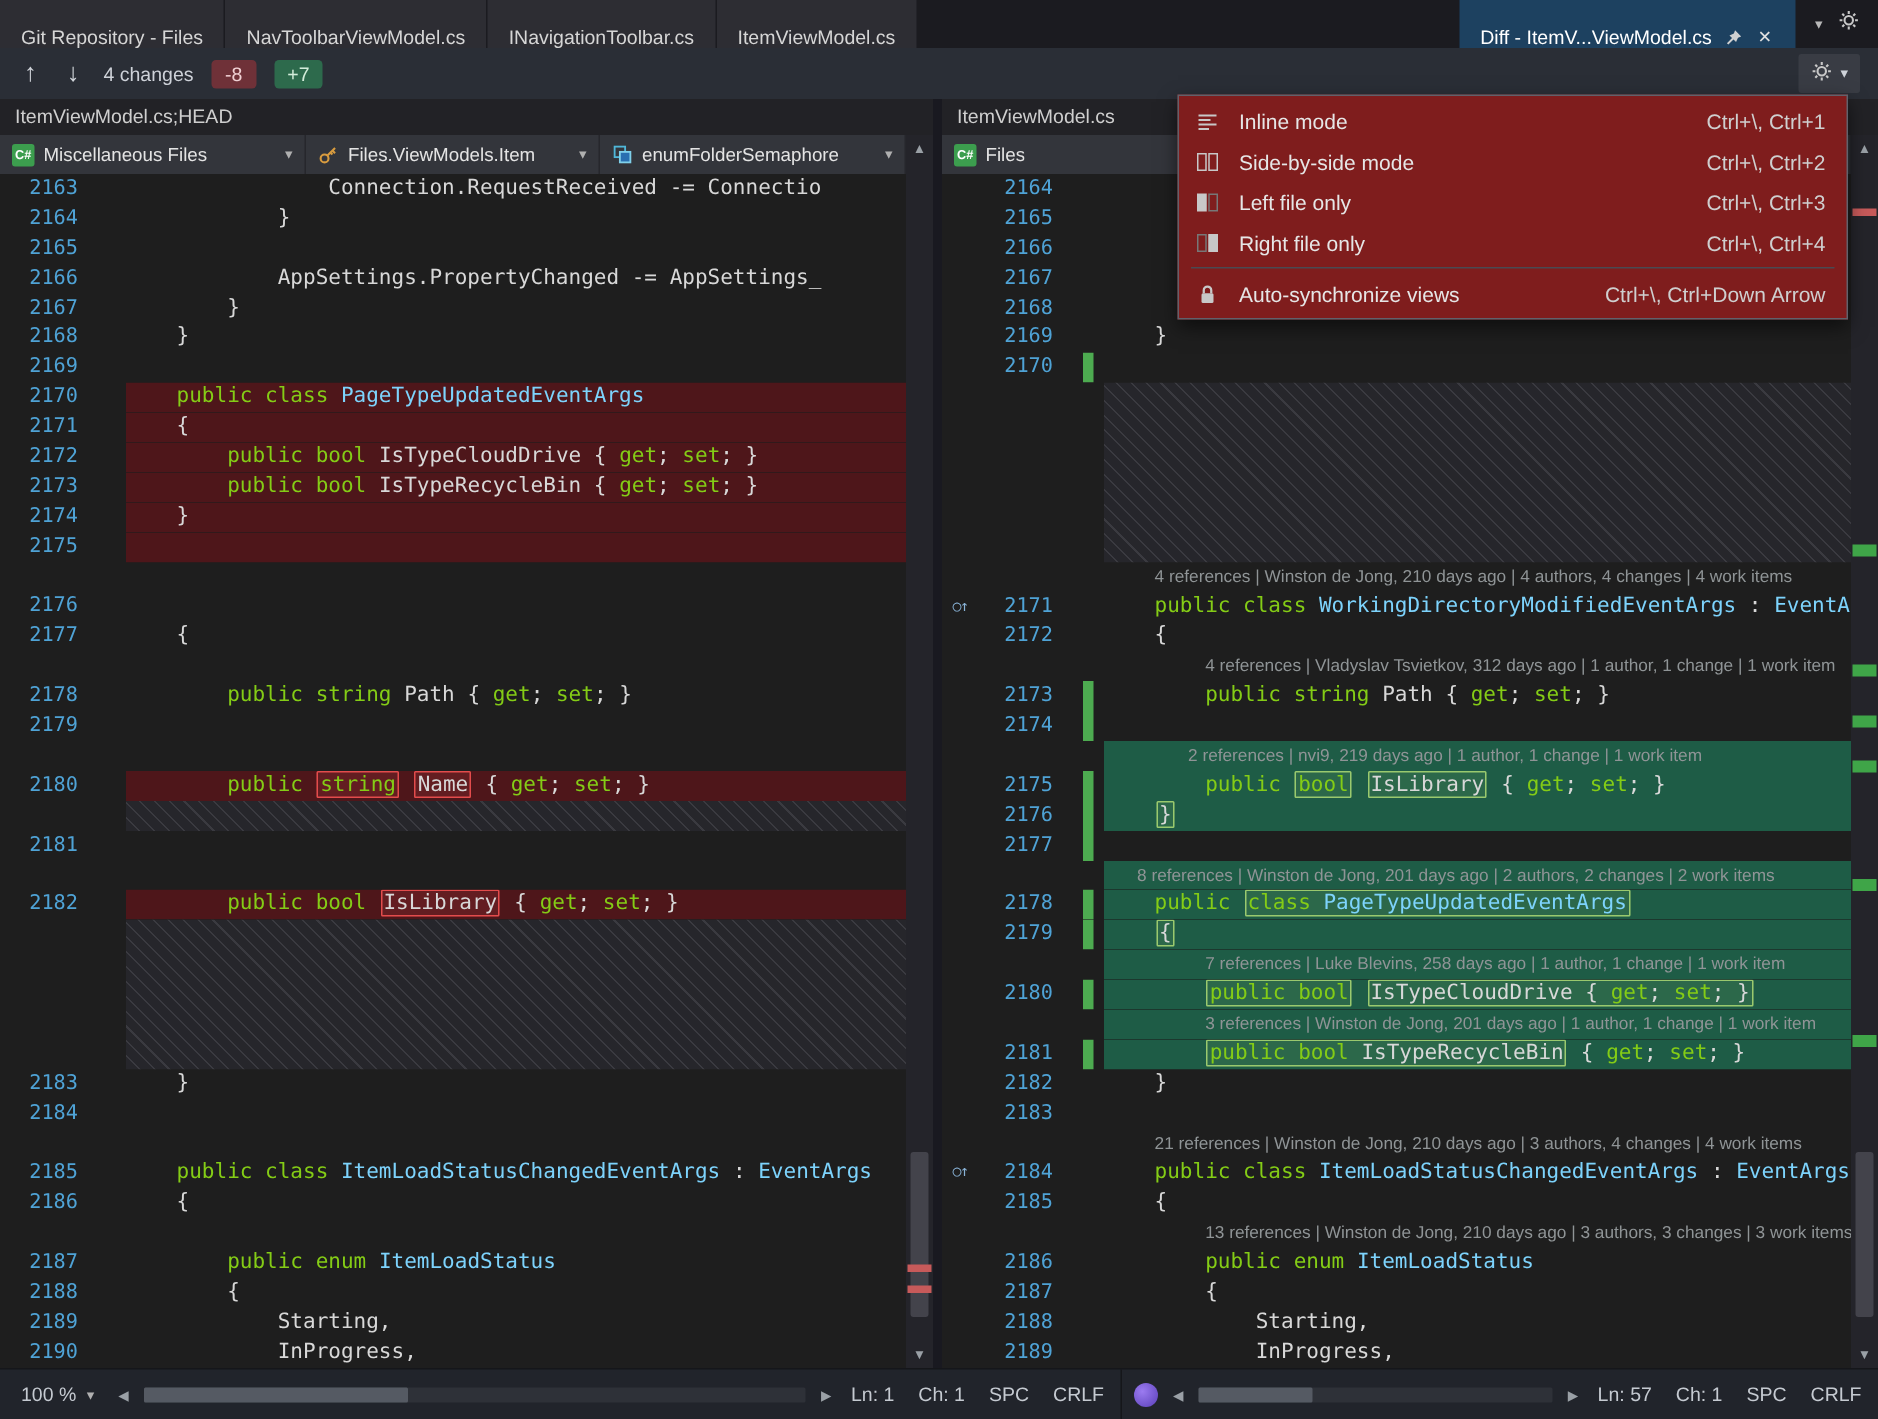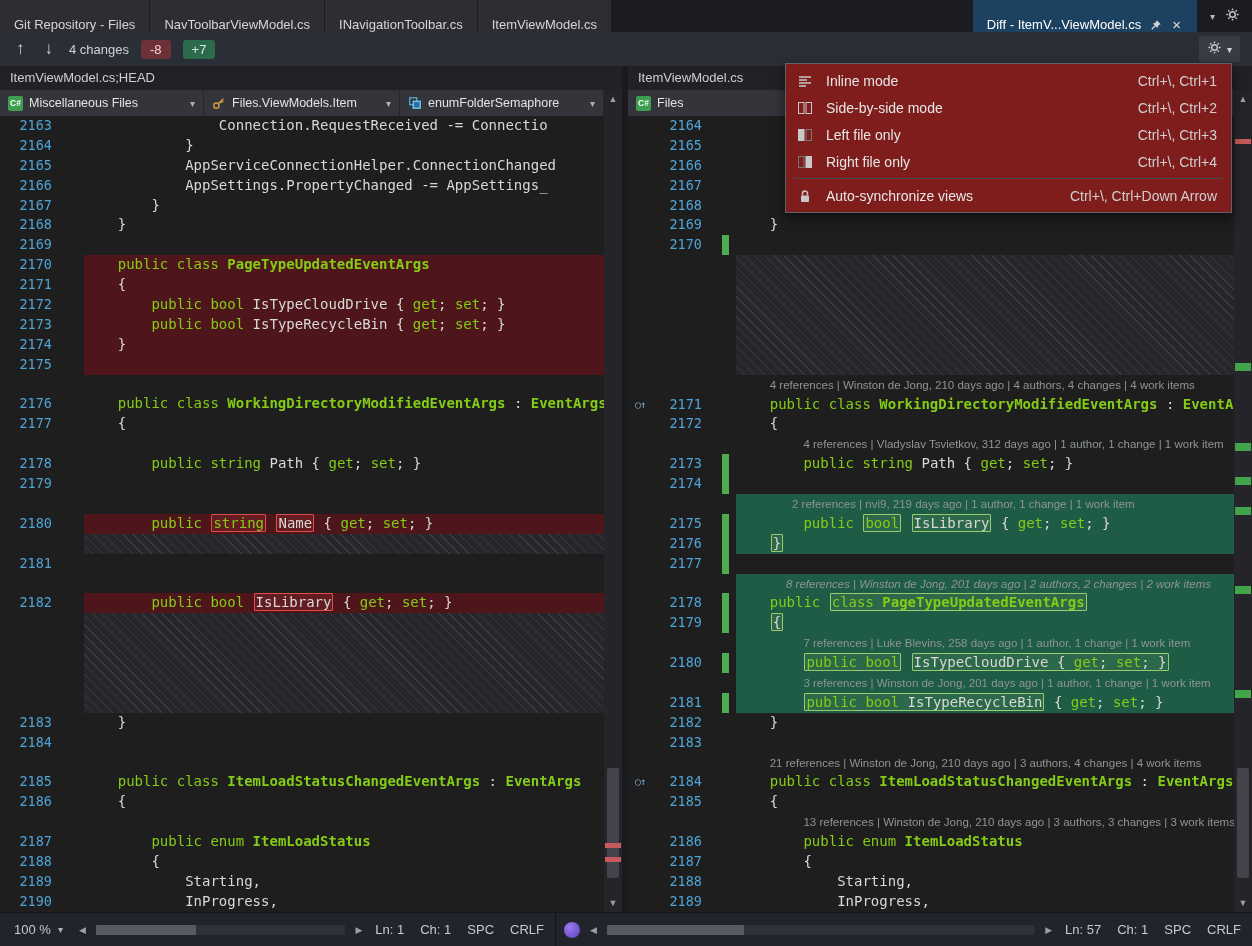--- a/index.html
+++ b/index.html
@@ -56,41 +56,41 @@
   .pane-right .ln{width:58px;padding-right:8px;}
   .gut{width:12px;flex:none;position:relative;}
   .pane-right .gut{width:26px;}
   .gbar{position:absolute;left:12px;top:0;bottom:0;width:7px;background:#4dab50;}
   .content{flex:1;min-width:0;white-space:pre;overflow:hidden;color:#d8d8d8;}
   .bg-red{background:#4e161a;}
   .bg-green{background:#1e5c46;}
   .hatch{background:repeating-linear-gradient(45deg,#26262b 0 6px,#3a3a40 6px 7px);}
   .codeln{display:inline-block;}
   .tk-k{color:#84cc16;}
-  .tk-t{color:#84cc16;font-weight:bold;}
+  .tk-t{color:#7dd3fc;}
   .tk-p{color:#d8d8d8;}
   .wbox{border:1px solid;border-radius:1px;padding:0 1px;margin:0 1px;}
   .wbox-r{border-color:#e34c4c;background:rgba(227,76,76,0.14);}
   .wbox-g{border-color:#9ac96e;background:rgba(150,201,110,0.12);}
   .lens{display:inline-block;font-family:"Liberation Sans",sans-serif;font-size:11.5px;color:#8f9496;}
 
   
   .vscroll{width:18px;flex:none;background:#24242a;display:flex;flex-direction:column;}
   .vs-btn{height:18px;line-height:18px;text-align:center;font-size:9px;color:#9aa0a6;}
   .vs-track{flex:1;position:relative;}
   .vs-thumb{position:absolute;left:3px;right:3px;background:#43434b;border-radius:2px;}
   .vs-mark{position:absolute;left:1px;right:1px;height:8px;}
   .vs-mark.red{background:#c75a5a;height:5px;}
   .vs-mark.green{background:#3fa548;}
 
   
   .statusbar{height:34px;box-sizing:border-box;border-top:1px solid #15161a;background:#21242b;display:flex;
     font-size:13px;color:#c5cad1;}
   .sb-sec{display:flex;align-items:center;gap:10px;padding:0 8px;box-sizing:border-box;}
-  .sb-left{width:556px;border-right:1px solid #15161a;}
+  .sb-left{width:748px;border-right:1px solid #15161a;}
   .sb-right{flex:1;}
   .zoom{display:flex;align-items:center;gap:7px;padding:0 6px;height:100%;}
   .hs-btn{font-size:9px;color:#9aa0a6;}
   .htrack{height:10px;background:#2e3138;flex:1;position:relative;border-radius:1px;}
   .hthumb{position:absolute;left:0;top:0;bottom:0;width:40%;background:#555a63;border-radius:1px;}
   .sb-label{white-space:nowrap;padding:0 3px;}
   .fl-icon{width:16px;height:16px;border-radius:50%;flex:none;
     background:radial-gradient(circle at 35% 35%,#9b7bf0,#5a3fb8);}
 
   
@@ -200,21 +200,20 @@
                 <div class="content"><span class="codeln" style="padding-left: 16ch;"><span class="tk-p">Connection.RequestReceived -= Connectio</span></span></div>
               </div>
               <div class="row">
                 <div class="ln">2164</div>
                 <div class="gut"></div>
                 <div class="content"><span class="codeln" style="padding-left: 12ch;"><span class="tk-p">}</span></span></div>
               </div>
               <div class="row">
                 <div class="ln">2165</div>
                 <div class="gut"></div>
-                <div class="content"><span class="codeln" style="padding-left: 12ch;"><span class="tk-p">AppServiceConnectionHelper.ConnectionChanged</span></span></div>
               </div>
               <div class="row">
                 <div class="ln">2166</div>
                 <div class="gut"></div>
                 <div class="content"><span class="codeln" style="padding-left: 12ch;"><span class="tk-p">AppSettings.PropertyChanged -= AppSettings_</span></span></div>
               </div>
               <div class="row">
                 <div class="ln">2167</div>
                 <div class="gut"></div>
                 <div class="content"><span class="codeln" style="padding-left: 8ch;"><span class="tk-p">}</span></span></div>
@@ -260,21 +259,20 @@
                 <div class="content bg-red"></div>
               </div>
               <div class="row">
                 <div class="ln"></div>
                 <div class="gut"></div>
                 <div class="content"></div>
               </div>
               <div class="row">
                 <div class="ln">2176</div>
                 <div class="gut"></div>
-                <div class="content"><span class="codeln" style="padding-left: 4ch;"><span class="tk-k">public </span><span class="tk-k">class </span><span class="tk-t">WorkingDirectoryModifiedEventArgs</span><span class="tk-p"> : </span><span class="tk-t">EventArgs</span></span></div>
               </div>
               <div class="row">
                 <div class="ln">2177</div>
                 <div class="gut"></div>
                 <div class="content"><span class="codeln" style="padding-left: 4ch;"><span class="tk-p">{</span></span></div>
               </div>
               <div class="row">
                 <div class="ln"></div>
                 <div class="gut"></div>
                 <div class="content"></div>
@@ -521,21 +519,21 @@
                 <div class="ln">2177</div>
                 <div class="gut">
                   <div class="gbar"></div>
                 </div>
                 <div class="content"></div>
               </div>
               <div class="row">
                 <div class="glyphcol"></div>
                 <div class="ln"></div>
                 <div class="gut"></div>
-                <div class="content bg-green"><span class="lens" style="padding-left: 50px; font-style: italic;">8 references | Winston de Jong, 201 days ago | 2 authors, 2 changes | 2 work items</span></div>
+                <div class="content bg-green"><span class="lens" style="padding-left: 22px;">8 references | Winston de Jong, 201 days ago | 2 authors, 2 changes | 2 work items</span></div>
               </div>
               <div class="row">
                 <div class="glyphcol"></div>
                 <div class="ln">2178</div>
                 <div class="gut">
                   <div class="gbar"></div>
                 </div>
                 <div class="content bg-green"><span class="codeln" style="padding-left: 4ch;"><span class="tk-k">public </span><span class="wbox wbox-g"><span class="tk-k">class </span><span class="tk-t">PageTypeUpdatedEventArgs</span></span></span></div>
               </div>
               <div class="row">

